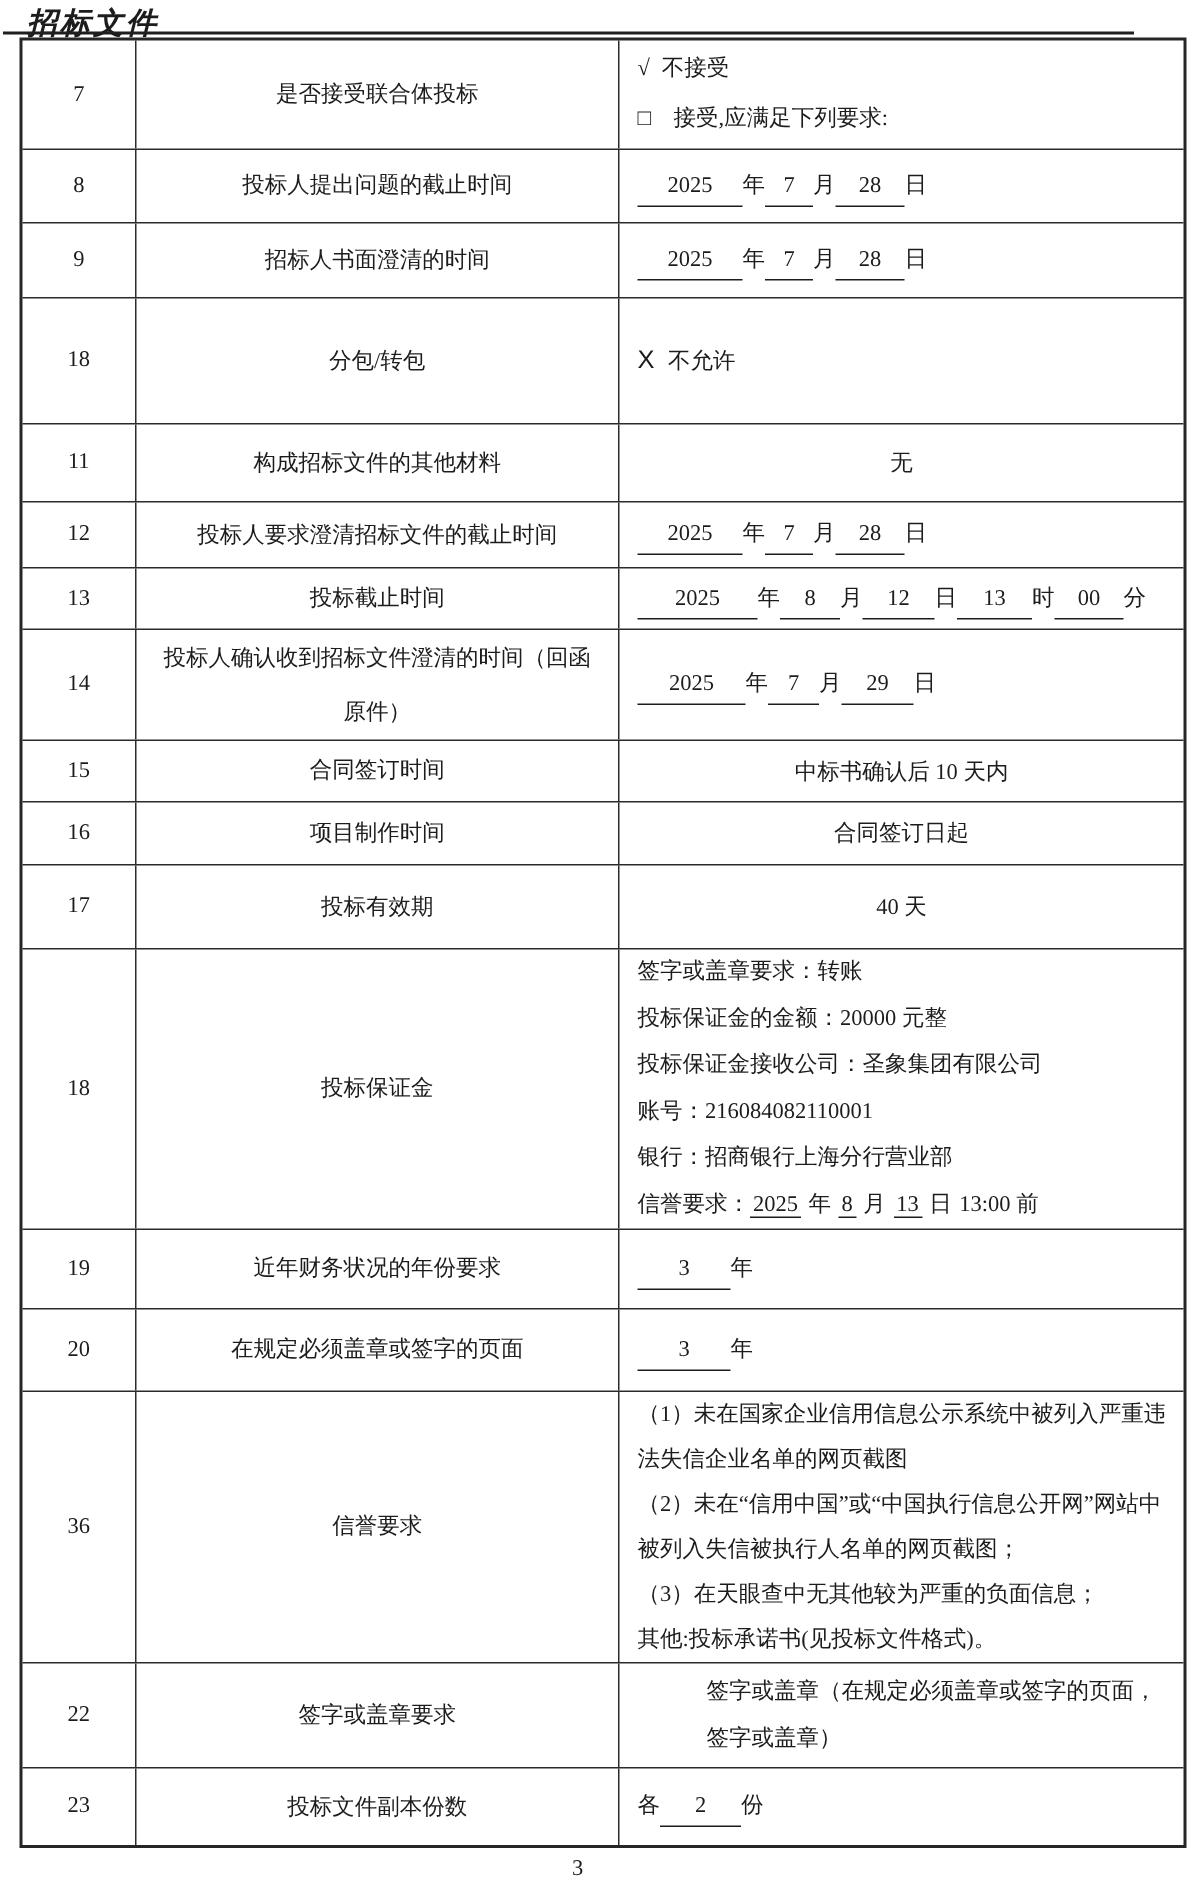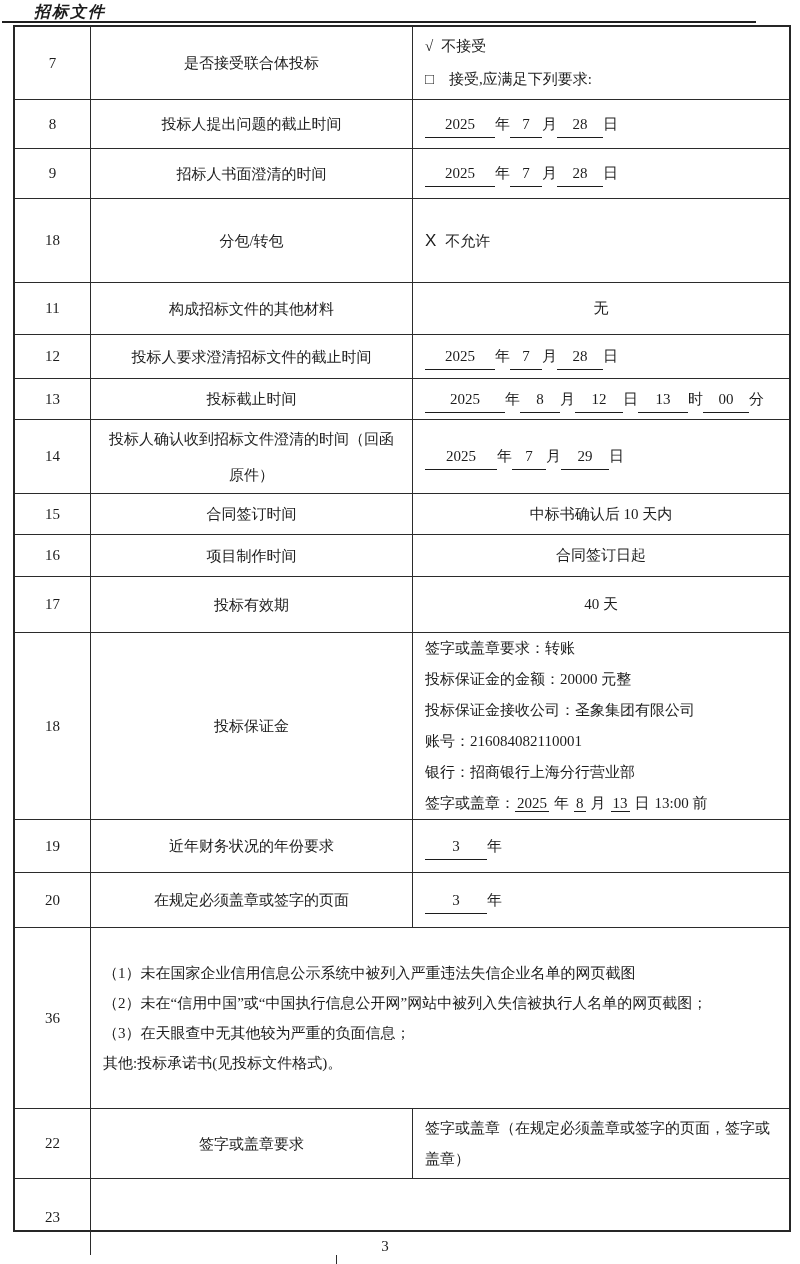--- a/index.html
+++ b/index.html
@@ -3,32 +3,32 @@
 <meta charset="utf-8">
 <style>
   * { margin:0; padding:0; box-sizing:border-box; }
   html,body { background:#ffffff; }
   .page {
     position:relative; width:800px; height:1264px; background:#ffffff;
     font-family:"Liberation Serif","DejaVu Serif",serif; color:#1c1c1c;
     font-size:15px; overflow:hidden;
   }
   .doc-header {
-    position:absolute; top:2px; left:34px;
-    font-style:italic; font-weight:bold; font-size:16px; letter-spacing:2px;
+    position:absolute; top:2px; left:18px;
+    font-style:italic; font-weight:bold; font-size:20px; letter-spacing:2px;
   }
   .header-rule {
     position:absolute; top:21px; left:2px; width:754px; height:2px; background:#1f1f1f;
   }
   .tbl {
     position:absolute; top:25px; left:13px; width:778px;
     border:2px solid #262626; background:#ffffff;
   }
   .tr { display:flex; border-bottom:1.5px solid #2b2b2b; }
-  .tr:last-child { border-bottom:none;flex-direction:column; }
+  .tr:last-child { border-bottom:none; }
   .td { min-width:0; }
   .td.no {
     width:76px; flex:0 0 76px; border-right:1.5px solid #2b2b2b;
     display:flex; align-items:center; justify-content:center;
   }
   .td.label {
     width:322px; flex:0 0 322px; border-right:1.5px solid #2b2b2b;
     display:flex; align-items:center; justify-content:center;
     text-align:center; padding:0 12px; line-height:36px;
   }
@@ -44,21 +44,21 @@
   .marker.x { font-family:"Liberation Sans","DejaVu Sans",sans-serif; font-size:17px; margin-right:9px; }
   .blank {
     display:inline-block; border-bottom:1px solid #1c1c1c; text-align:center;
   }
   .w32{width:32px}.w34{width:34px}.w40{width:40px}.w46{width:46px}.w48{width:48px}
   .w50{width:50px}.w54{width:54px}.w62{width:62px}.w70{width:70px}.w72{width:72px}.w80{width:80px}
   .bline { line-height:31px; white-space:nowrap; }
   .u { border-bottom:1px solid #1c1c1c; padding:0 2px; }
   .sp { margin-right:5px; }
   .para { line-height:30px; text-align:left; }
-  .para22 { line-height:31px; white-space:normal; }
+  .para22 { line-height:31px; white-space:normal;margin-left:46px; }
   .footer {
     position:absolute; top:1238px; left:0; width:770px; text-align:center; font-size:15px;
   }
 </style>
 </head>
 <body>
 
 <div class="page">
 
   <div class="doc-header">招标文件</div>
@@ -157,21 +157,21 @@
 
     <div class="tr" style="height:187px">
       <div class="td no">18</div>
       <div class="td label">投标保证金</div>
       <div class="td val">
         <div class="bline">签字或盖章要求：转账</div>
         <div class="bline">投标保证金的金额：20000 元整</div>
         <div class="bline">投标保证金接收公司：圣象集团有限公司</div>
         <div class="bline">账号：216084082110001</div>
         <div class="bline">银行：招商银行上海分行营业部</div>
-        <div class="bline"><span>签字或盖章：</span><span class="u sp">2025</span><span class="sp">年</span><span class="u sp">8</span><span class="sp">月</span><span class="u sp">13</span><span class="sp">日</span><span>13:00 前</span></div>
+        <div class="bline"><span>信誉要求：</span><span class="u sp">2025</span><span class="sp">年</span><span class="u sp">8</span><span class="sp">月</span><span class="u sp">13</span><span class="sp">日</span><span>13:00 前</span></div>
       </div>
     </div>
 
     <div class="tr" style="height:53px">
       <div class="td no">19</div>
       <div class="td label">近年财务状况的年份要求</div>
       <div class="td val">
         <div class="vline"><span class="blank w62">3</span><span>年</span></div>
       </div>
     </div>
@@ -179,20 +179,21 @@
     <div class="tr" style="height:55px">
       <div class="td no">20</div>
       <div class="td label">在规定必须盖章或签字的页面</div>
       <div class="td val">
         <div class="vline"><span class="blank w62">3</span><span>年</span></div>
       </div>
     </div>
 
     <div class="tr" style="height:181px">
       <div class="td no">36</div>
+      <div class="td label">信誉要求</div>
       <div class="td val">
         <div class="para">（1）未在国家企业信用信息公示系统中被列入严重违法失信企业名单的网页截图</div>
         <div class="para">（2）未在“信用中国”或“中国执行信息公开网”网站中被列入失信被执行人名单的网页截图；</div>
         <div class="para">（3）在天眼查中无其他较为严重的负面信息；</div>
         <div class="para">其他:投标承诺书(见投标文件格式)。</div>
       </div>
     </div>
 
     <div class="tr" style="height:70px">
       <div class="td no">22</div>

